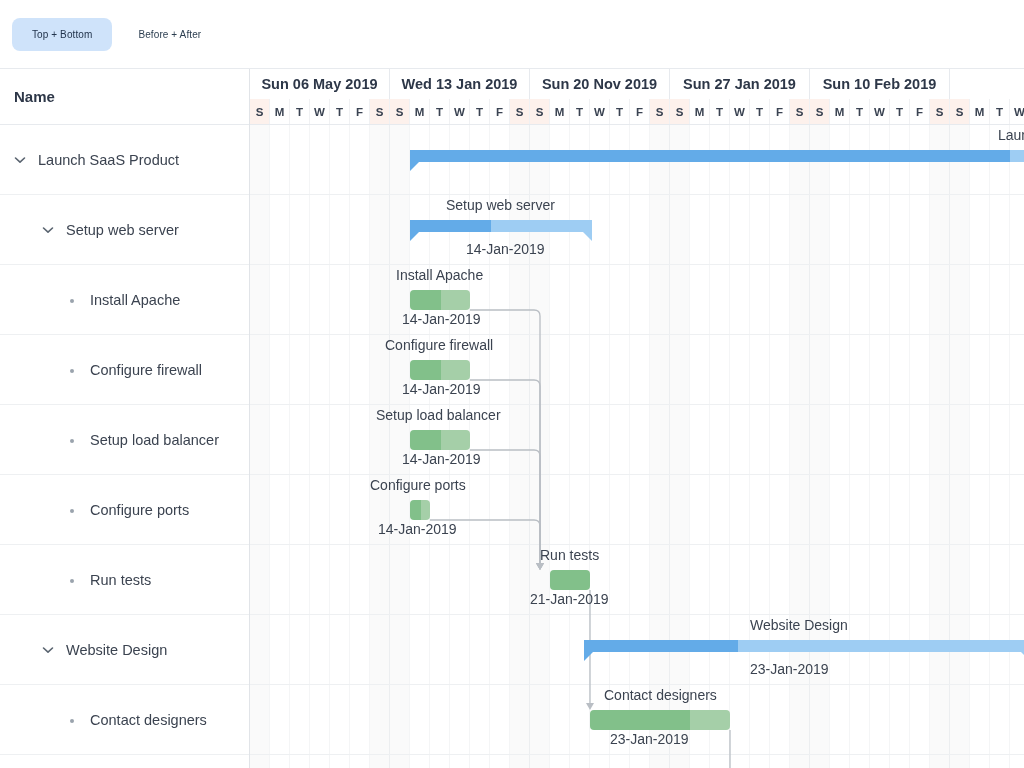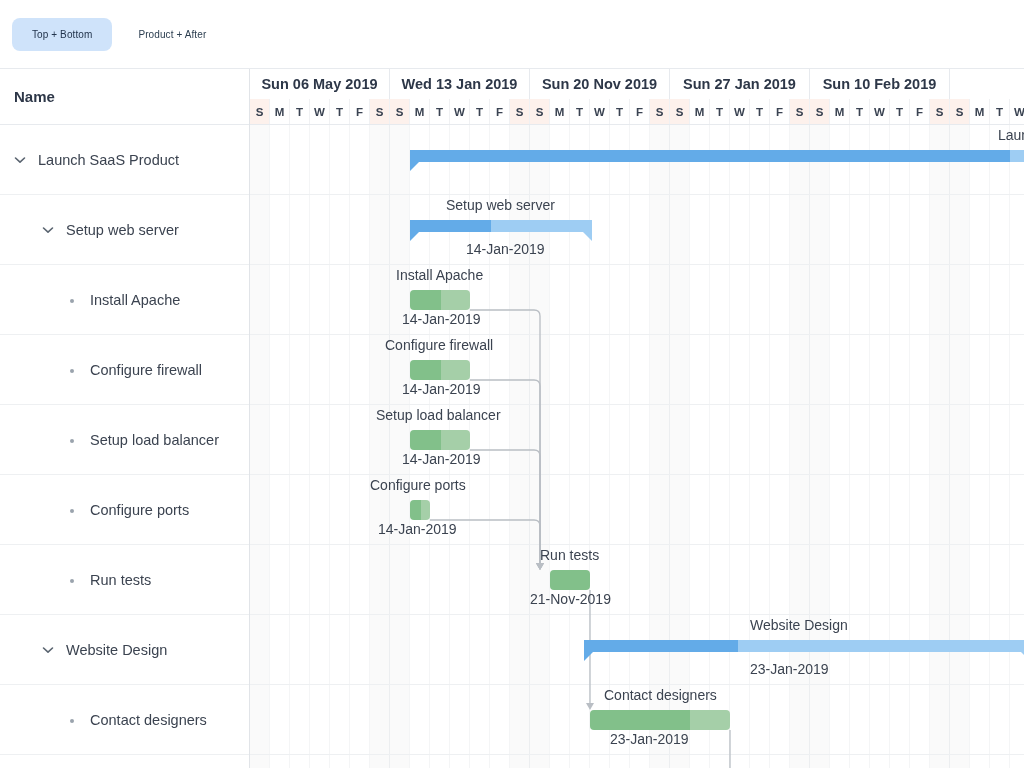--- a/index.html
+++ b/index.html
@@ -180,21 +180,21 @@
   #deps { position: absolute; top: 56px; left: 0; width: 1400px; height: 644px; pointer-events: none; }
 </style>
 </head>
 <body>
 
 <div id="tabbar">
   <div class="tab active">
     <span>Top + Bottom</span>
   </div>
   <div class="tab">
-    <span>Product + After</span>
+    <span>Before + After</span>
   </div>
 </div>
 
 <div id="frame">
 
   <div id="namecol">
     <div id="namehead">Name</div>
     <div id="namelist">
         <div class="namerow lvl0">
           <span class="twisty">
@@ -486,21 +486,21 @@
           <div class="bar task" style="left: 160px; width: 20px; top: 375px;">
             <div class="fill-a" style="width: 11px;"></div>
             <div class="fill-b" style="width: 9px;"></div>
           </div>
           <div class="bardate" style="left: 128px; top: 396px;">14-Jan-2019</div>
           <div class="barlabel" style="left: 290px; top: 422px;">Run tests</div>
           <div class="bar task" style="left: 300px; width: 40px; top: 445px;">
             <div class="fill-a" style="width: 40px;"></div>
             <div class="fill-b" style="width: 0px;"></div>
           </div>
-          <div class="bardate" style="left: 280px; top: 466px;">21-Nov-2019</div>
+          <div class="bardate" style="left: 280px; top: 466px;">21-Jan-2019</div>
           <div class="barlabel" style="left: 500px; top: 492px;">Website Design</div>
           <div class="bar summary" style="left: 334px; width: 446px; top: 515px; overflow: visible;">
             <div class="sfill-a" style="width: 154px;"></div>
             <div class="sfill-b" style="width: 292px;"></div>
             <div class="tail-l"></div>
             <div class="tail-r"></div>
           </div>
           <div class="bardate" style="left: 500px; top: 536px;">23-Jan-2019</div>
           <div class="barlabel" style="left: 354px; top: 562px;">Contact designers</div>
           <div class="bar task" style="left: 340px; width: 140px; top: 585px;">

